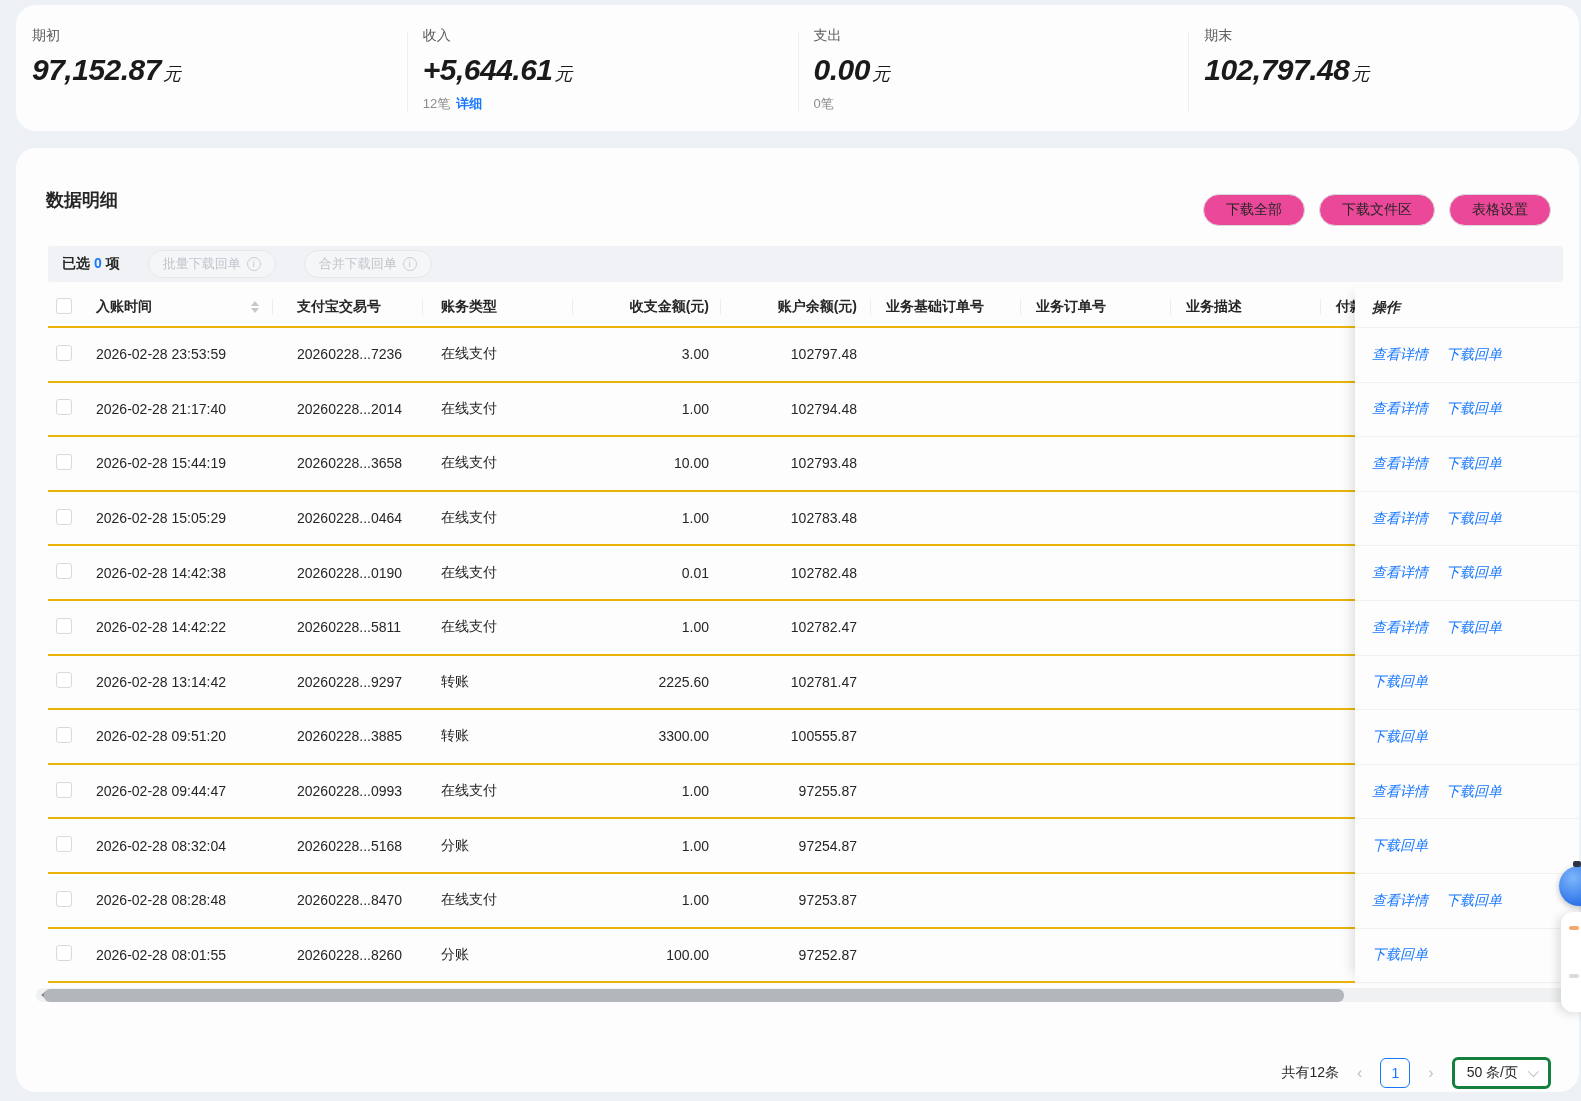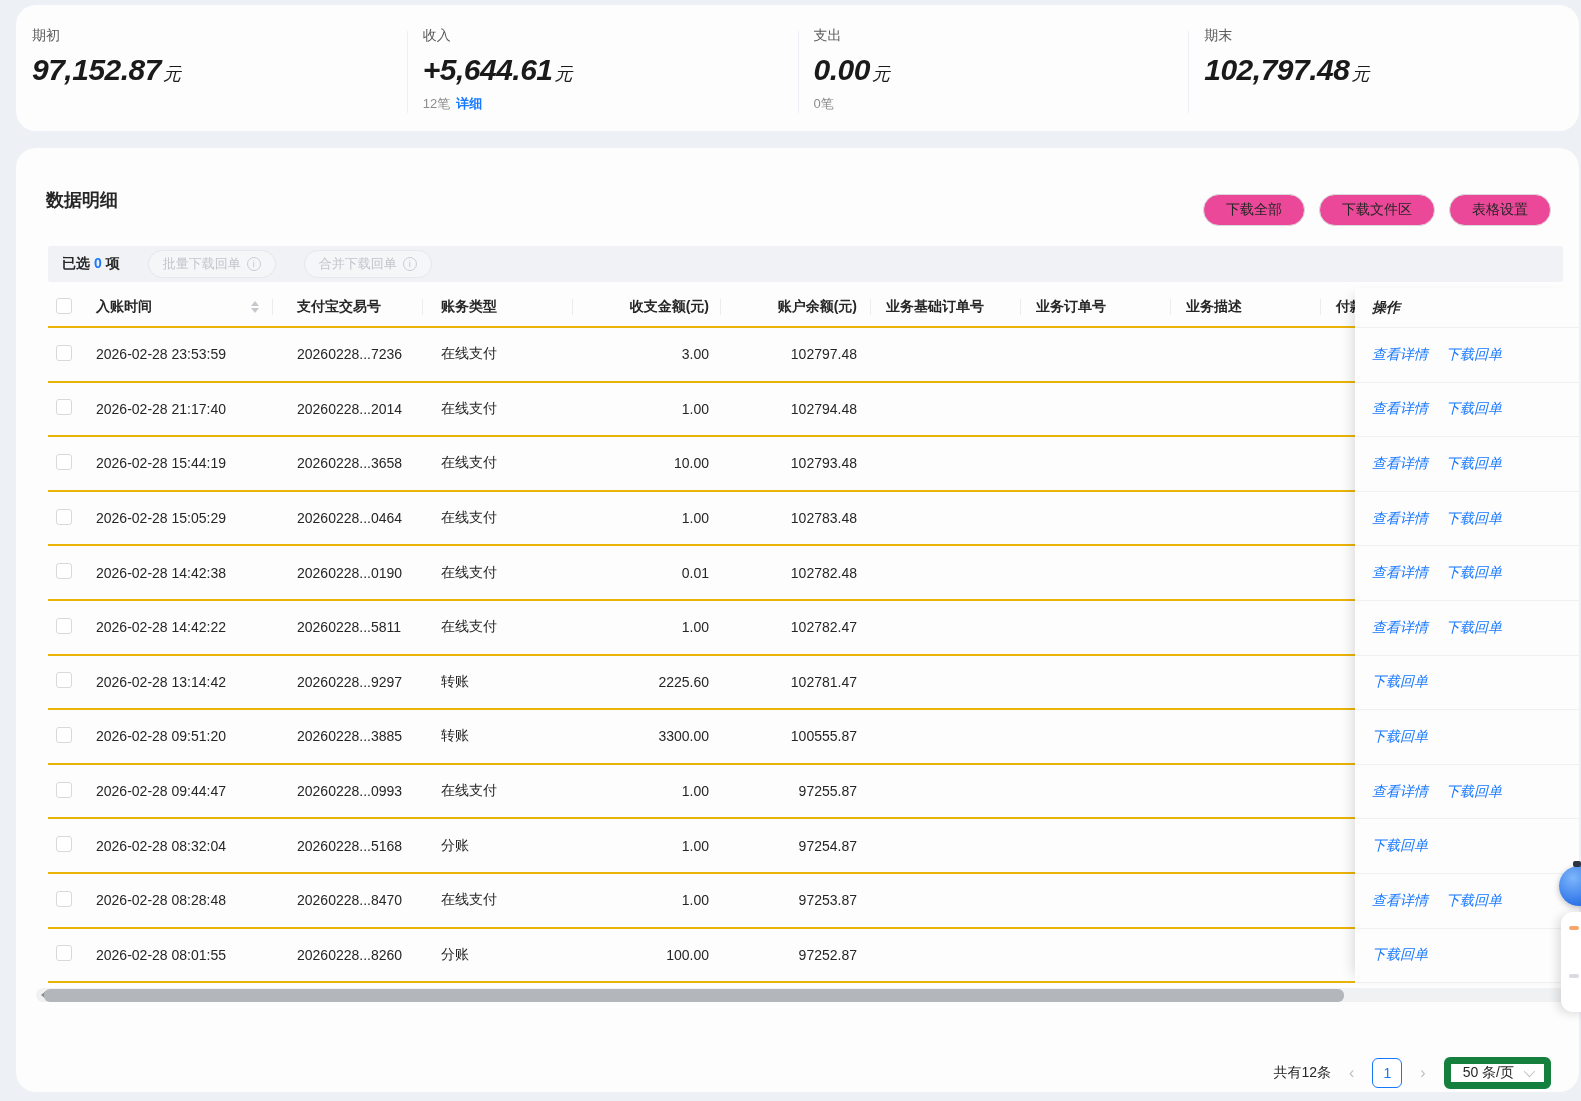--- a/index.html
+++ b/index.html
@@ -101,21 +101,21 @@
   .pagination {
     position:absolute; right:28px; top:868px; display:flex; align-items:center; gap:18px;
     font-size:14px; color:#262626;margin-top:41px;
   }
   .pg-arrow { color:#bfbfbf; font-size:16px; cursor:pointer; line-height:1; }
   .pg-current {
     min-width:30px; height:30px; border:1px solid #1677ff; color:#1677ff; border-radius:6px;
     display:flex; align-items:center; justify-content:center; font-size:14px; cursor:pointer; background:#fff;
   }
   .pg-size {
-    height:32px; border:7px solid #15803d; border-radius:6px; background:#fff;
+    height:32px; border:3px solid #15803d; border-radius:6px; background:#fff;
     display:flex; align-items:center; gap:10px; padding:0 12px; cursor:pointer; font-size:14px;
   }
   .pg-size .chev { width:8px; height:8px; border-right:1.5px solid #bfbfbf; border-bottom:1.5px solid #bfbfbf; transform:rotate(45deg) translateY(-2px); }
 
   
   .float-ball {
     position:absolute; right:-18px; top:866px; width:40px; height:40px; border-radius:50%;
     background:radial-gradient(circle at 35% 30%, #7db6fb, #2f74e8 70%); box-shadow:0 2px 6px rgba(0,0,0,.25);
     cursor:pointer;
   }

